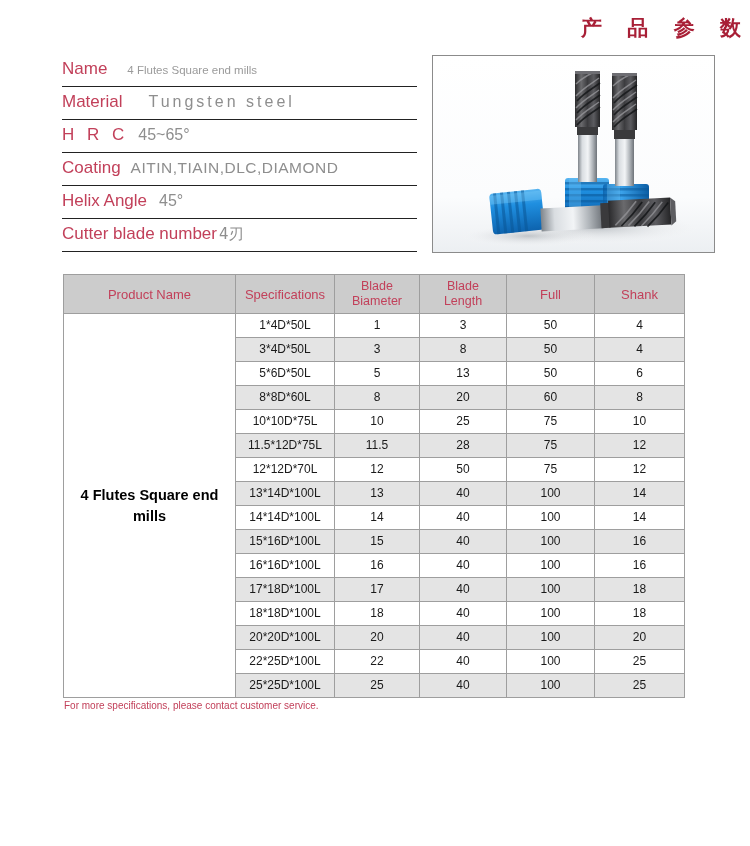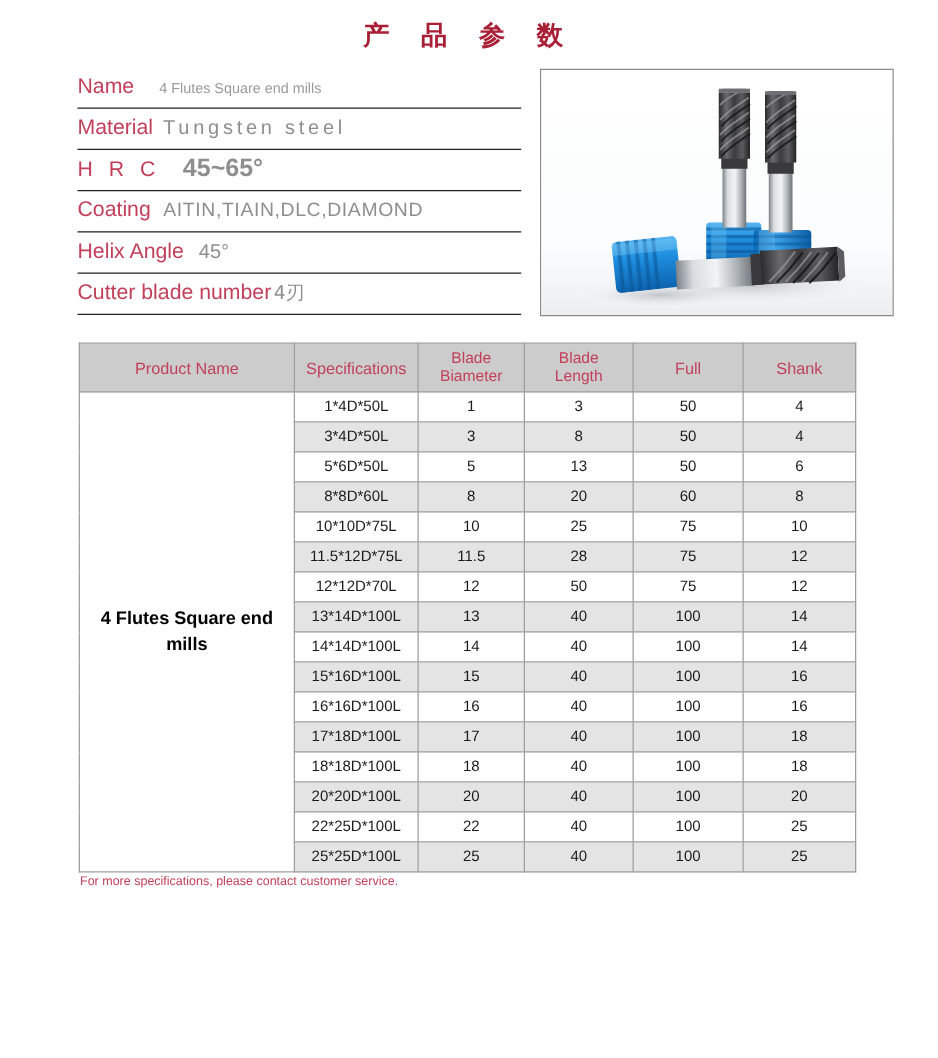--- a/index.html
+++ b/index.html
@@ -14,21 +14,21 @@
     font-family: "Liberation Sans", sans-serif;
     -webkit-font-smoothing: antialiased;
   }
 
   
   .page-title {
     position: absolute;
     left: 0;
     top: 14px;
     width: 750px;
-    text-align: center;
+    text-align: right;
     color: #a81f36;
     font-size: 21px;
     font-weight: bold;
     letter-spacing: 9px;
     font-family: "DejaVu Sans", "Liberation Sans", sans-serif;
   }
 
   
   .spec-list {
     position: absolute;
@@ -52,22 +52,22 @@
   }
   .spec-label.spaced {
     letter-spacing: 4px;
   }
   .spec-value {
     color: #8e8e8e;
     line-height: 30px;
     margin-left: 10px;
   }
   .spec-value.v-name    { font-size: 11.5px; margin-left: 20px; color: #9a9a9a; }
-  .spec-value.v-material{ font-size: 16px; letter-spacing: 3px; margin-left: 8px; }
-  .spec-value.v-hrc     { font-size: 20px; margin-left: 18px; font-weight: bold; }
+  .spec-value.v-material{ font-size: 16px; letter-spacing: 3px; margin-left: 26px; }
+  .spec-value.v-hrc     { font-size: 16px; margin-left: 10px; }
   .spec-value.v-coating { font-size: 15.5px; letter-spacing: 0.5px; margin-left: 10px; }
   .spec-value.v-helix   { font-size: 16px; margin-left: 12px; }
   .spec-value.v-blade   { font-size: 15px; margin-left: 2px; font-family: "DejaVu Sans","Liberation Sans",sans-serif; }
 
   
   .product-figure {
     position: absolute;
     left: 432px;
     top: 55px;
     width: 283px;

